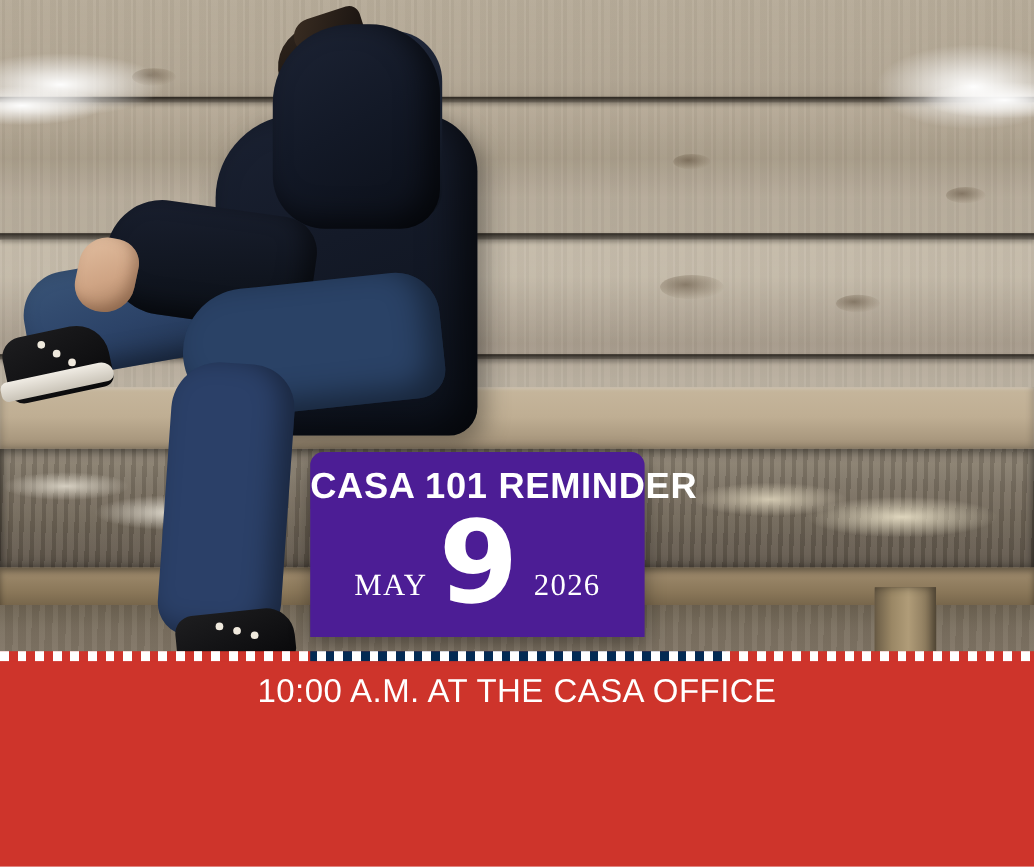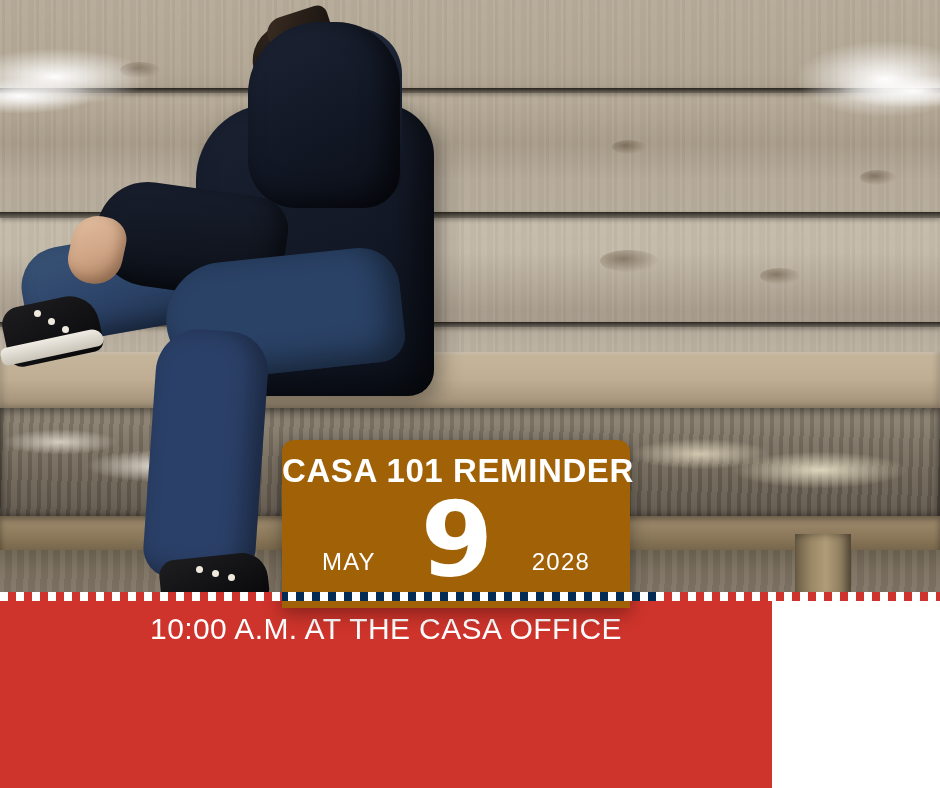--- a/index.html
+++ b/index.html
@@ -230,23 +230,23 @@
   .laces {
     position:absolute;
     width:7px; height:7px;
     background:#efe9dd;
     border-radius:50%;
   }
 
   
   .date-card {
     position:absolute;
-    left:282px; top:440px;
-    width:348px; height:168px;
-    background:#a16207;
+    left:282px; top:411px;
+    width:304px; height:168px;
+    background:#4c1d95;
     border-radius:12px 12px 0 0;
     box-shadow:0 6px 18px rgba(0,0,0,.35);
     z-index:6;
   }
 
   .card-title {
     position:absolute;
     left:0; right:0; top:12px;
     text-align:center;
     color:#ffffff;
@@ -262,22 +262,22 @@
     left:0; right:0; top:60px;
     height:96px;
     display:flex;
     align-items:center;
     justify-content:space-between;
     padding:0 40px;
   }
 
   .card-month, .card-year {
     color:#ffffff;
-    font-family:Liberation Sans, sans-serif;
-    font-size:24px;
+    font-family:Liberation Serif, serif;
+    font-size:28px;
     font-weight:300;
     letter-spacing:1.2px;
     line-height:1;
     padding-top:28px;
   }
 
   .card-day {
     position:absolute;
     left:0; right:0; top:48px;
     text-align:center;
@@ -286,21 +286,21 @@
     font-size:104px;
     font-weight:700;
     line-height:1;
     letter-spacing:-2px;
   }
 
   
   .banner {
     position:absolute;
     left:0; top:600px;
-    width:772px; height:188px;
+    width:940px; height:188px;
     background:#ce342b;
     z-index:5;
   }
 
   .dot-strip {
     position:absolute;
     left:0; top:592px;
     width:940px; height:9px;
     z-index:7;
     background-image:
@@ -400,21 +400,21 @@
       <div class="laces" style="left:212px;top:570px;"></div>
       <div class="laces" style="left:228px;top:574px;"></div>
     </div>
   </div>
 
   <div class="date-card">
     <div class="card-title">CASA 101 REMINDER</div>
 
     <div class="card-row">
       <span class="card-month">MAY</span>
-      <span class="card-year">2028</span>
+      <span class="card-year">2026</span>
     </div>
 
     <div class="card-day">9</div>
   </div>
 
   <div class="banner">
     <div class="banner-headline">10:00 A.M. AT THE CASA OFFICE</div>
   </div>
 
   <div class="dot-strip-bg-red"></div>

